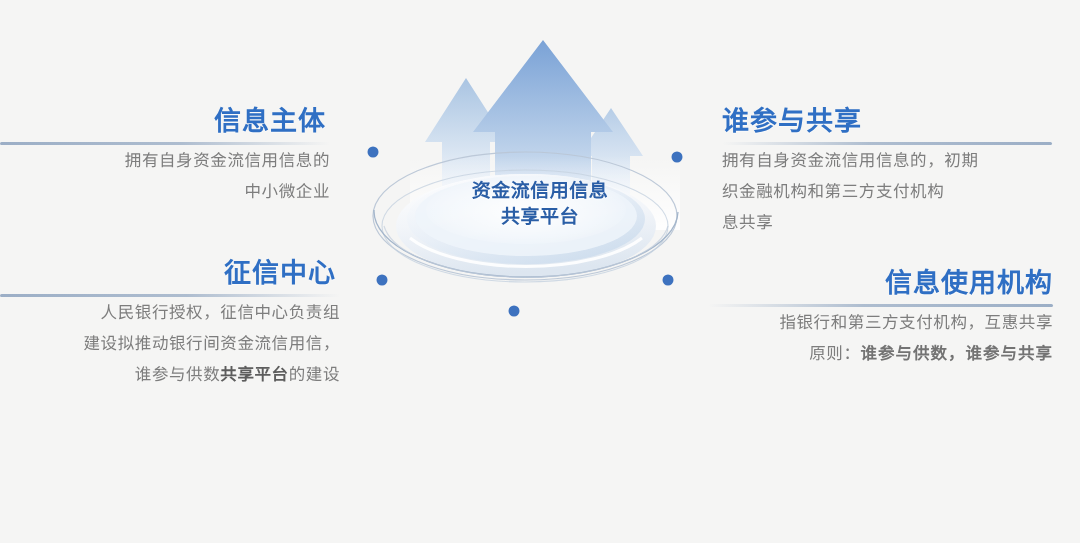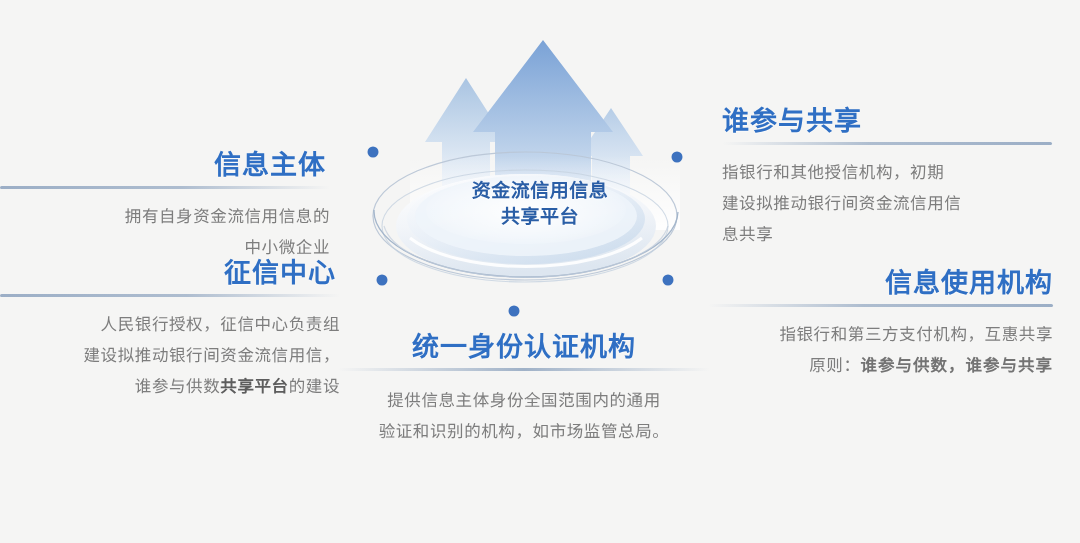--- a/index.html
+++ b/index.html
@@ -74,39 +74,38 @@
   .rule.to-left {
     background: linear-gradient(to left, rgba(160,178,198,0) 0%, rgba(150,170,195,0.75) 45%, rgba(140,162,190,0.85) 100%);
   }
   .rule.to-right {
     background: linear-gradient(to right, rgba(160,178,198,0) 0%, rgba(150,170,195,0.75) 45%, rgba(140,162,190,0.85) 100%);
   }
   .rule.to-center {
     background: linear-gradient(to right, rgba(160,178,198,0) 0%, rgba(145,166,192,0.85) 50%, rgba(160,178,198,0) 100%);
   }
   .block-body {
-    margin-top: 12px;
     font-size: 16.5px;
     line-height: 31px;
     color: #7d7d7d;
     letter-spacing: 0.6px;
   }
   .block-body b {
     color: #5d5d5d;
     font-weight: bold;
   }
   .block-body .red {
     color: #737373;
     font-weight: bold;
     letter-spacing: 1px;
   }
 
   
   #block-info-subject      { left: 0px;   top: 104px; width: 330px; text-align: right; }
-  #block-info-subject .block-title { padding-right: 4px; margin-top: 44px; }
+  #block-info-subject .block-title { padding-right: 4px; }
 
   #block-credit-center     { left: 0px;   top: 256px; width: 340px; text-align: right; }
   #block-credit-center .block-title { padding-right: 4px; }
 
   #block-info-provider     { left: 722px; top: 104px; width: 330px; text-align: left; }
   #block-info-user         { left: 708px; top: 266px; width: 345px; text-align: right; }
 
   #block-identity-auth     { left: 338px; top: 330px; width: 372px; text-align: center; }
   #block-identity-auth .block-body { margin-top: 14px; }
 </style>
@@ -210,37 +209,29 @@
       <div>人民银行授权，征信中心负责组</div>
       <div>建设拟推动银行间资金流信用信，</div>
       <div><span>谁参与供数</span><b>共享平台</b><span>的建设</span></div>
     </div>
   </div>
 
   <div class="block" id="block-info-provider">
     <div class="block-title">谁参与共享</div>
     <div class="rule to-right"></div>
     <div class="block-body">
-      <div>指银行和其他授信机构，初期</div>
-      <div>建设拟推动银行间资金流信用信</div>
+      <div>拥有自身资金流信用信息的，初期</div>
+      <div>织金融机构和第三方支付机构</div>
       <div>息共享</div>
     </div>
   </div>
 
   <div class="block" id="block-info-user">
     <div class="block-title">信息使用机构</div>
     <div class="rule to-right"></div>
     <div class="block-body">
       <div>指银行和第三方支付机构，互惠共享</div>
       <div><span>原则：</span><span class="red">谁参与供数，谁参与共享</span></div>
     </div>
   </div>
 
-  <div class="block" id="block-identity-auth">
-    <div class="block-title">统一身份认证机构</div>
-    <div class="rule to-center"></div>
-    <div class="block-body">
-      <div>提供信息主体身份全国范围内的通用</div>
-      <div>验证和识别的机构，如市场监管总局。</div>
-    </div>
-  </div>
 
 </div>
 
 </body></html>

